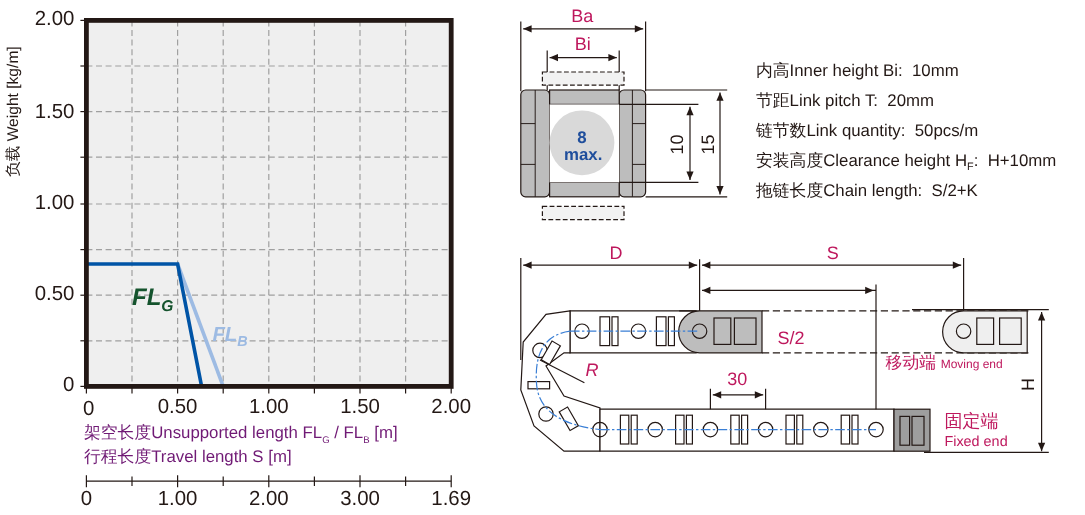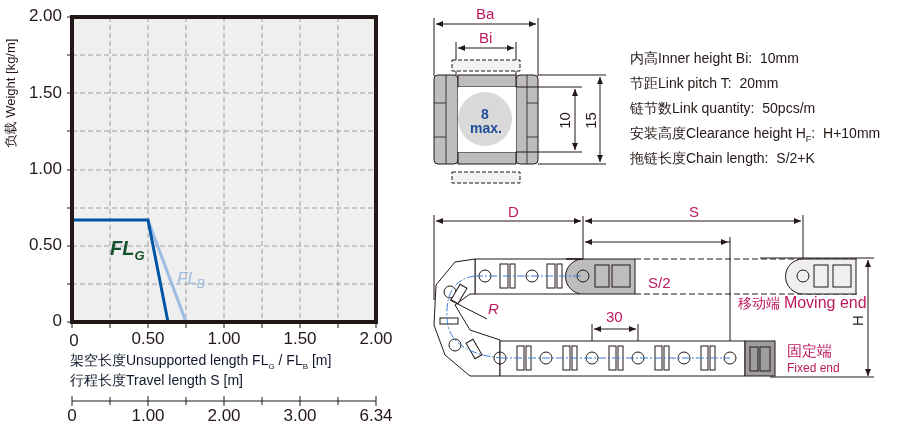--- a/index.html
+++ b/index.html
@@ -2,21 +2,21 @@
 <html><head>
 <meta charset="utf-8">
 <style>
   html, body { margin:0; padding:0; background:#ffffff; }
   body { width:904px; height:429px; position:relative; overflow:hidden;
          font-family:"Liberation Sans", "DejaVu Sans", sans-serif; color:#231815; }
   .abs { position:absolute; }
   .tick-lbl { position:absolute; font-size:17px; color:#231815; white-space:nowrap; }
   .ylbl { text-align:right; width:60px; }
   .xlbl { text-align:center; width:60px; }
-  .axis-title { position:absolute; font-size:14px; white-space:nowrap; color:#0f172a; }
+  .axis-title { position:absolute; font-size:14px; white-space:nowrap; color:#701a75; }
   .spec { position:absolute; left:630px; font-size:14px; white-space:nowrap; color:#231815; }
   .spec sub { font-size:9px; }
   .dim { position:absolute; font-size:14px; color:#be185d; white-space:nowrap; }
   svg { position:absolute; left:0; top:0; }
 </style>
 </head>
 <body>
 
 <div>
   <svg width="904" height="429">
@@ -99,26 +99,26 @@
 
   <div class="axis-title" style="left:70px; top:352px;">
     <span>架空长度</span><span>Unsupported length FL</span><sub style="font-size:8px;">G</sub><span> / FL</span><sub style="font-size:8px;">B</sub><span> [m]</span>
   </div>
   <div class="axis-title" style="left:70px; top:372px;">行程长度Travel length S [m]</div>
 
   <div class="tick-lbl xlbl" style="left:42px; top:406px;">0</div>
   <div class="tick-lbl xlbl" style="left:118px; top:406px;">1.00</div>
   <div class="tick-lbl xlbl" style="left:194px; top:406px;">2.00</div>
   <div class="tick-lbl xlbl" style="left:270px; top:406px;">3.00</div>
-  <div class="tick-lbl xlbl" style="left:346px; top:406px;">6.34</div>
+  <div class="tick-lbl xlbl" style="left:346px; top:406px;">1.69</div>
 
   <div class="abs" style="left:110px; top:237px; font-size:20px; font-weight:bold; font-style:italic; color:#14532d;">
     <span>FL</span><sub style="font-size:13px;">G</sub>
   </div>
-  <div class="abs" style="left:177px; top:269px; font-size:17px; font-weight:normal; font-style:italic; color:#9dbbe3;">
+  <div class="abs" style="left:177px; top:269px; font-size:17px; font-weight:bold; font-style:italic; color:#9dbbe3;">
     <span>FL</span><sub style="font-size:12px;">B</sub>
   </div>
 </div>
 
 <div>
   <svg width="904" height="429">
 
     <line x1="434" y1="18" x2="434" y2="76" stroke="#231815" stroke-width="1"></line>
     <line x1="538" y1="18" x2="538" y2="76" stroke="#231815" stroke-width="1"></line>
     <line x1="436" y1="24" x2="536" y2="24" stroke="#231815" stroke-width="1"></line>
@@ -281,17 +281,17 @@
 
     <line x1="450" y1="300" x2="487" y2="319" stroke="#231815" stroke-width="1"></line>
   </svg>
   <div class="dim" style="left:508px; top:203px; font-size:15px;">D</div>
   <div class="dim" style="left:689px; top:203px; font-size:15px;">S</div>
   <div class="dim" style="left:648px; top:226px; font-size:15px;margin-top:48px;">S/2</div>
   <div class="dim" style="left:488px; top:300px; font-size:15px; font-style:italic;">R</div>
   <div class="dim" style="left:606px; top:308px; font-size:15px;">30</div>
   <div class="abs" style="left:852px; top:312px; transform:rotate(-90deg); font-size:15px;">H</div>
   <div class="dim" style="left:738px; top:294px; font-size:14px;">
-    <span>移动端</span> <span style="font-size:16px;">Moving end</span>
+    <span>移动端</span> <span style="font-size:10px;">Moving end</span>
   </div>
   <div class="dim" style="left:787px; top:342px; font-size:15px;">固定端</div>
   <div class="dim" style="left:787px; top:361px; font-size:12px;">Fixed end</div>
 </div>
 
 </body></html>

